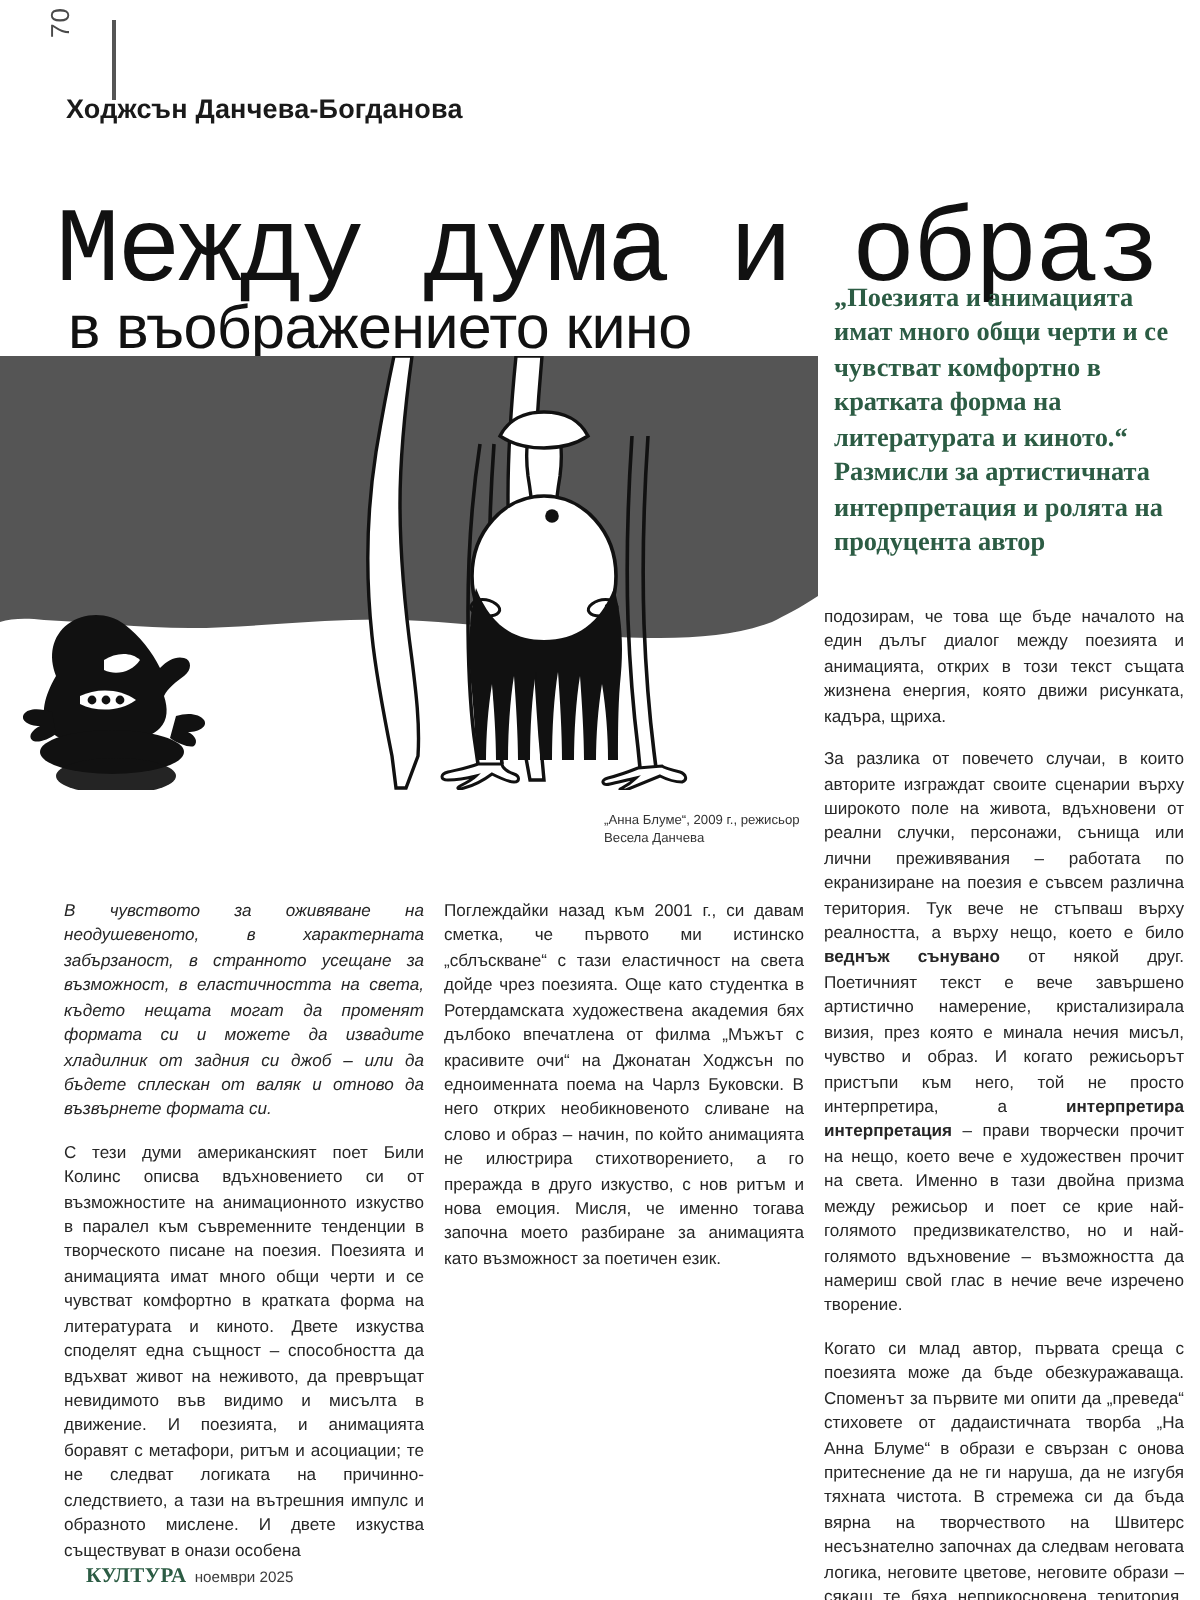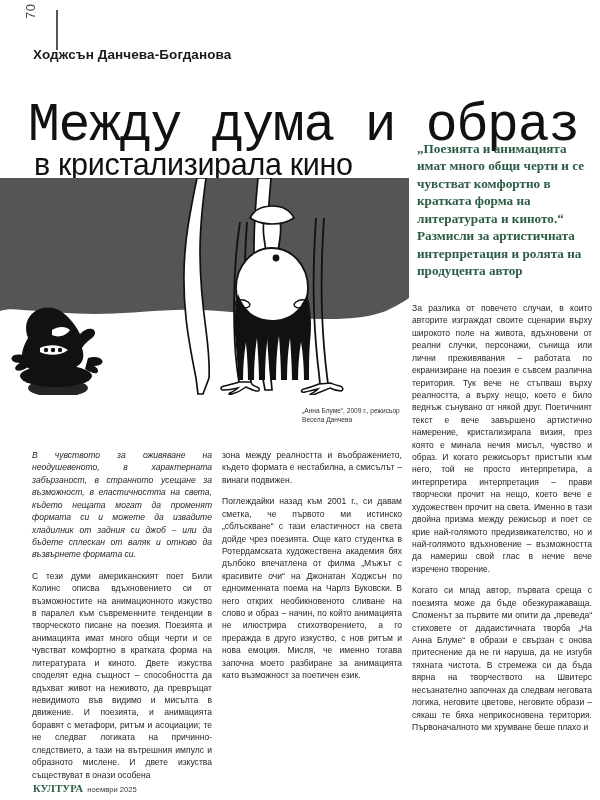--- a/index.html
+++ b/index.html
@@ -127,26 +127,26 @@
     color: #262626;
     font-family: "Liberation Sans", sans-serif;
   }
   #column-left   { left: 32px;  }
   #column-middle { left: 222px; }
   #column-right  { left: 412px; top: 302px; height: 470px; }
 
   .column p { margin: 0 0 9px 0; }
   .column p:last-child { margin-bottom: 0; }
   .lead-italic { font-style: italic; }
-  .emph { font-weight: normal; margin-top: 28px; }
+  .emph { font-weight: bold; margin-top: 28px; }
 
   
   #footer {
     position: absolute;
-    left: 33px;
+    left: 43px;
     top: 783px;
     font-size: 8px;
     white-space: nowrap;
   }
   #footer-brand {
     font-family: "Liberation Serif", serif;
     font-weight: bold;
     font-size: 10.5px;
     color: #2c5c44;
     letter-spacing: 0.2px;
@@ -160,21 +160,21 @@
 </head>
 <body>
 
 <div id="page-number-rail">
   <div id="page-number">70</div>
   <div id="page-rule"></div>
 </div>
 
 <div id="byline">Ходжсън Данчева-Богданова</div>
 <h1 id="headline-main">Между дума и образ</h1>
-<h2 id="headline-sub">в кристализирала кино</h2>
+<h2 id="headline-sub">в въображението кино</h2>
 
 <div id="standfirst">„Поезията и анимацията имат много общи черти и се чувстват комфортно в кратката форма на литературата и киното.“ Размисли за артистичната интерпретация и ролята на продуцента автор</div>
 
 <div id="illustration">
   <svg width="409" height="217" viewBox="0 0 409 217" xmlns="http://www.w3.org/2000/svg">
     <rect x="0" y="0" width="409" height="217" fill="#ffffff"></rect>
 
     <path d="M0,0 H409 V120 C400,126 392,130 386,133
              C370,139 352,141 330,141
              C300,141 270,138 250,136
@@ -282,23 +282,23 @@
     </g>
   </svg>
 </div>
 <div id="figure-caption">„Анна Блуме“, 2009 г., режисьор Весела Данчева</div>
 
 <div class="column" id="column-left">
     <p class="lead-italic">В чувството за оживяване на неодушевеното, в характерната забързаност, в странното усещане за възможност, в еластичността на света, където нещата могат да променят формата си и можете да извадите хладилник от задния си джоб – или да бъдете сплескан от валяк и отново да възвърнете формата си.</p>
     <p>С тези думи американският поет Били Колинс описва вдъхновението си от възможностите на анимационното изкуство в паралел към съвременните тенденции в творческото писане на поезия. Поезията и анимацията имат много общи черти и се чувстват комфортно в кратката форма на литературата и киното. Двете изкуства споделят една същност – способността да вдъхват живот на неживото, да превръщат невидимото във видимо и мисълта в движение. И поезията, и анимацията боравят с метафори, ритъм и асоциации; те не следват логиката на причинно-следствието, а тази на вътрешния импулс и образното мислене. И двете изкуства съществуват в онази особена</p>
   </div>
 <div class="column" id="column-middle">
-    <p>зона между реалността и въображението, където формата е нестабилна, а смисълът – винаги подвижен.</p>
     <p>Поглеждайки назад към 2001 г., си давам сметка, че първото ми истинско „сблъскване“ с тази еластичност на света дойде чрез поезията. Още като студентка в Ротердамската художествена академия бях дълбоко впечатлена от филма „Мъжът с красивите очи“ на Джонатан Ходжсън по едноименната поема на Чарлз Буковски. В него открих необикновеното сливане на слово и образ – начин, по който анимацията не илюстрира стихотворението, а го преражда в друго изкуство, с нов ритъм и нова емоция. Мисля, че именно тогава започна моето разбиране за анимацията като възможност за поетичен език.</p>
   </div>
 <div class="column" id="column-right">
+    <p>подозирам, че това ще бъде началото на един дълъг диалог между поезията и анимацията, открих в този текст същата жизнена енергия, която движи рисунката, кадъра, щриха.</p>
     <p><span>За разлика от повечето случаи, в които авторите изграждат своите сценарии върху широкото поле на живота, вдъхновени от реални случки, персонажи, сънища или лични преживявания – работата по екранизиране на поезия е съвсем различна територия. Тук вече не стъпваш върху реалността, а върху нещо, което е било </span><span class="emph">веднъж сънувано</span><span> от някой друг. Поетичният текст е вече завършено артистично намерение, кристализирала визия, през която е минала нечия мисъл, чувство и образ. И когато режисьорът пристъпи към него, той не просто интерпретира, а </span><span class="emph">интерпретира интерпретация</span><span> – прави творчески прочит на нещо, което вече е художествен прочит на света. Именно в тази двойна призма между режисьор и поет се крие най-голямото предизвикателство, но и най-голямото вдъхновение – възможността да намериш свой глас в нечие вече изречено творение.</span></p>
     <p>Когато си млад автор, първата среща с поезията може да бъде обезкуражаваща. Споменът за първите ми опити да „преведа“ стиховете от дадаистичната творба „На Анна Блуме“ в образи е свързан с онова притеснение да не ги наруша, да не изгубя тяхната чистота. В стремежа си да бъда вярна на творчеството на Швитерс несъзнателно започнах да следвам неговата логика, неговите цветове, неговите образи – сякаш те бяха неприкосновена територия. Първоначалното ми хрумване беше плахо и</p>
   </div>
 
 <div id="footer">
   <span id="footer-brand">КУЛТУРА</span><span id="footer-issue">ноември 2025</span>
 </div>
 
 </body></html>

